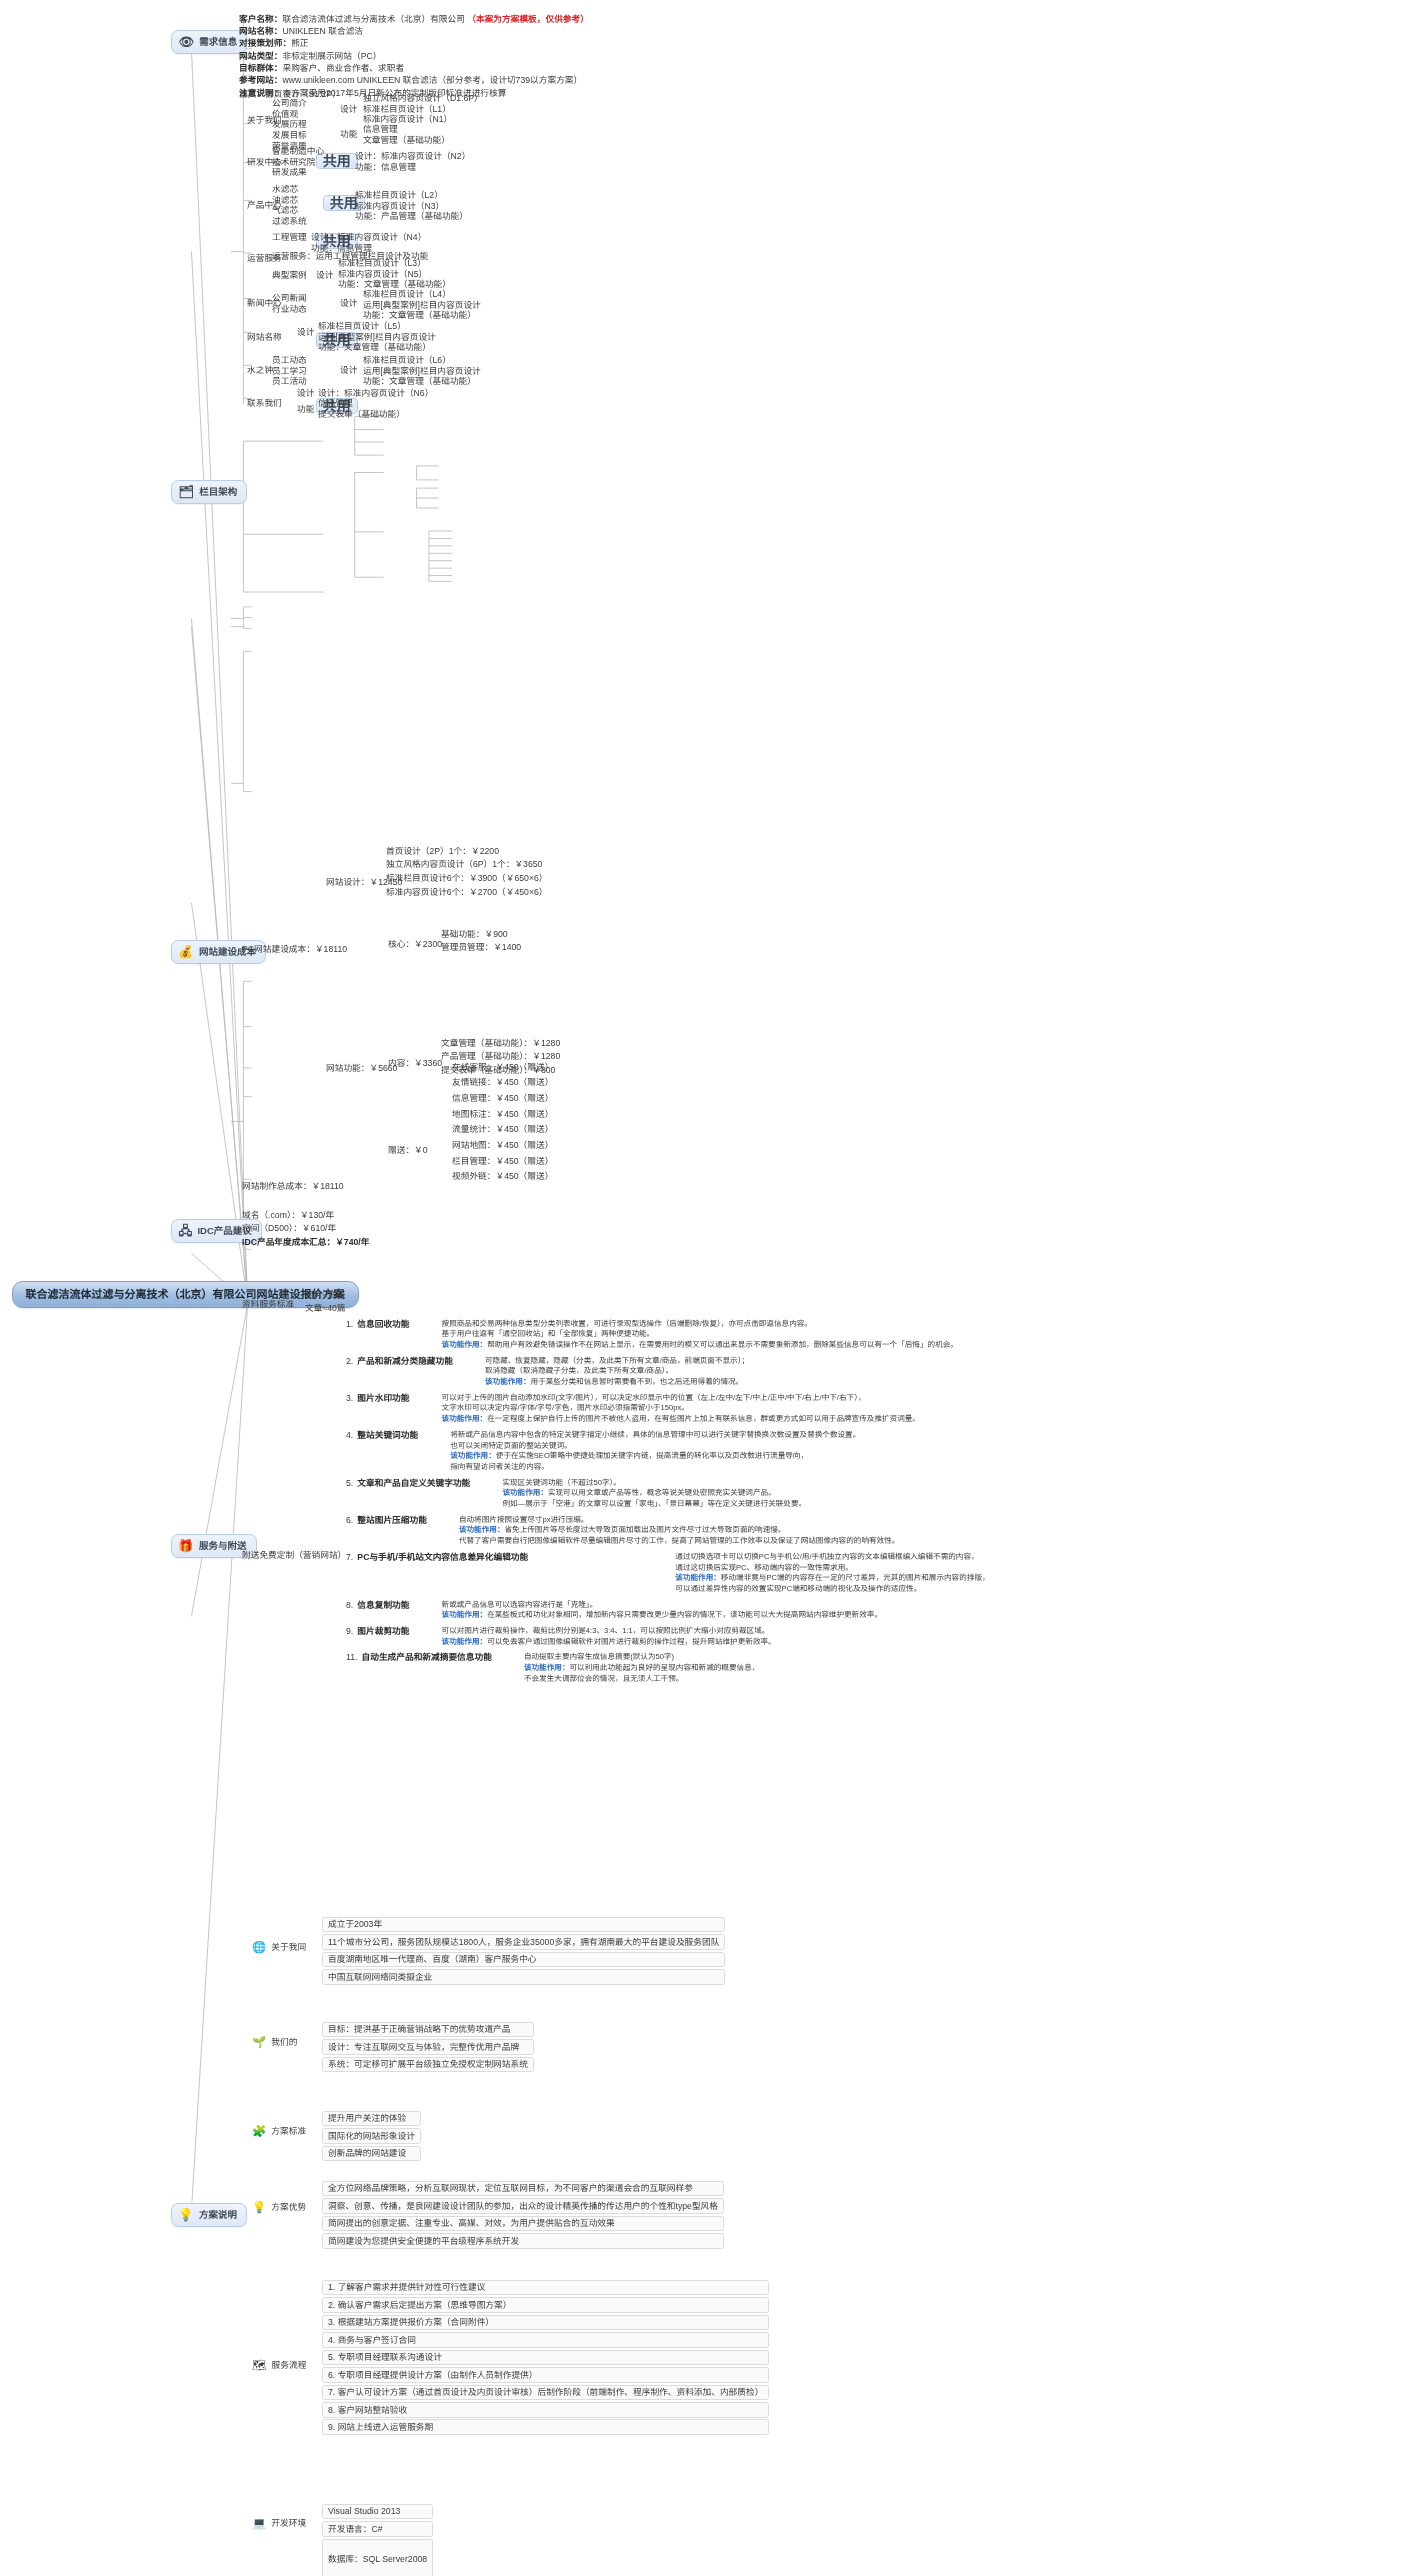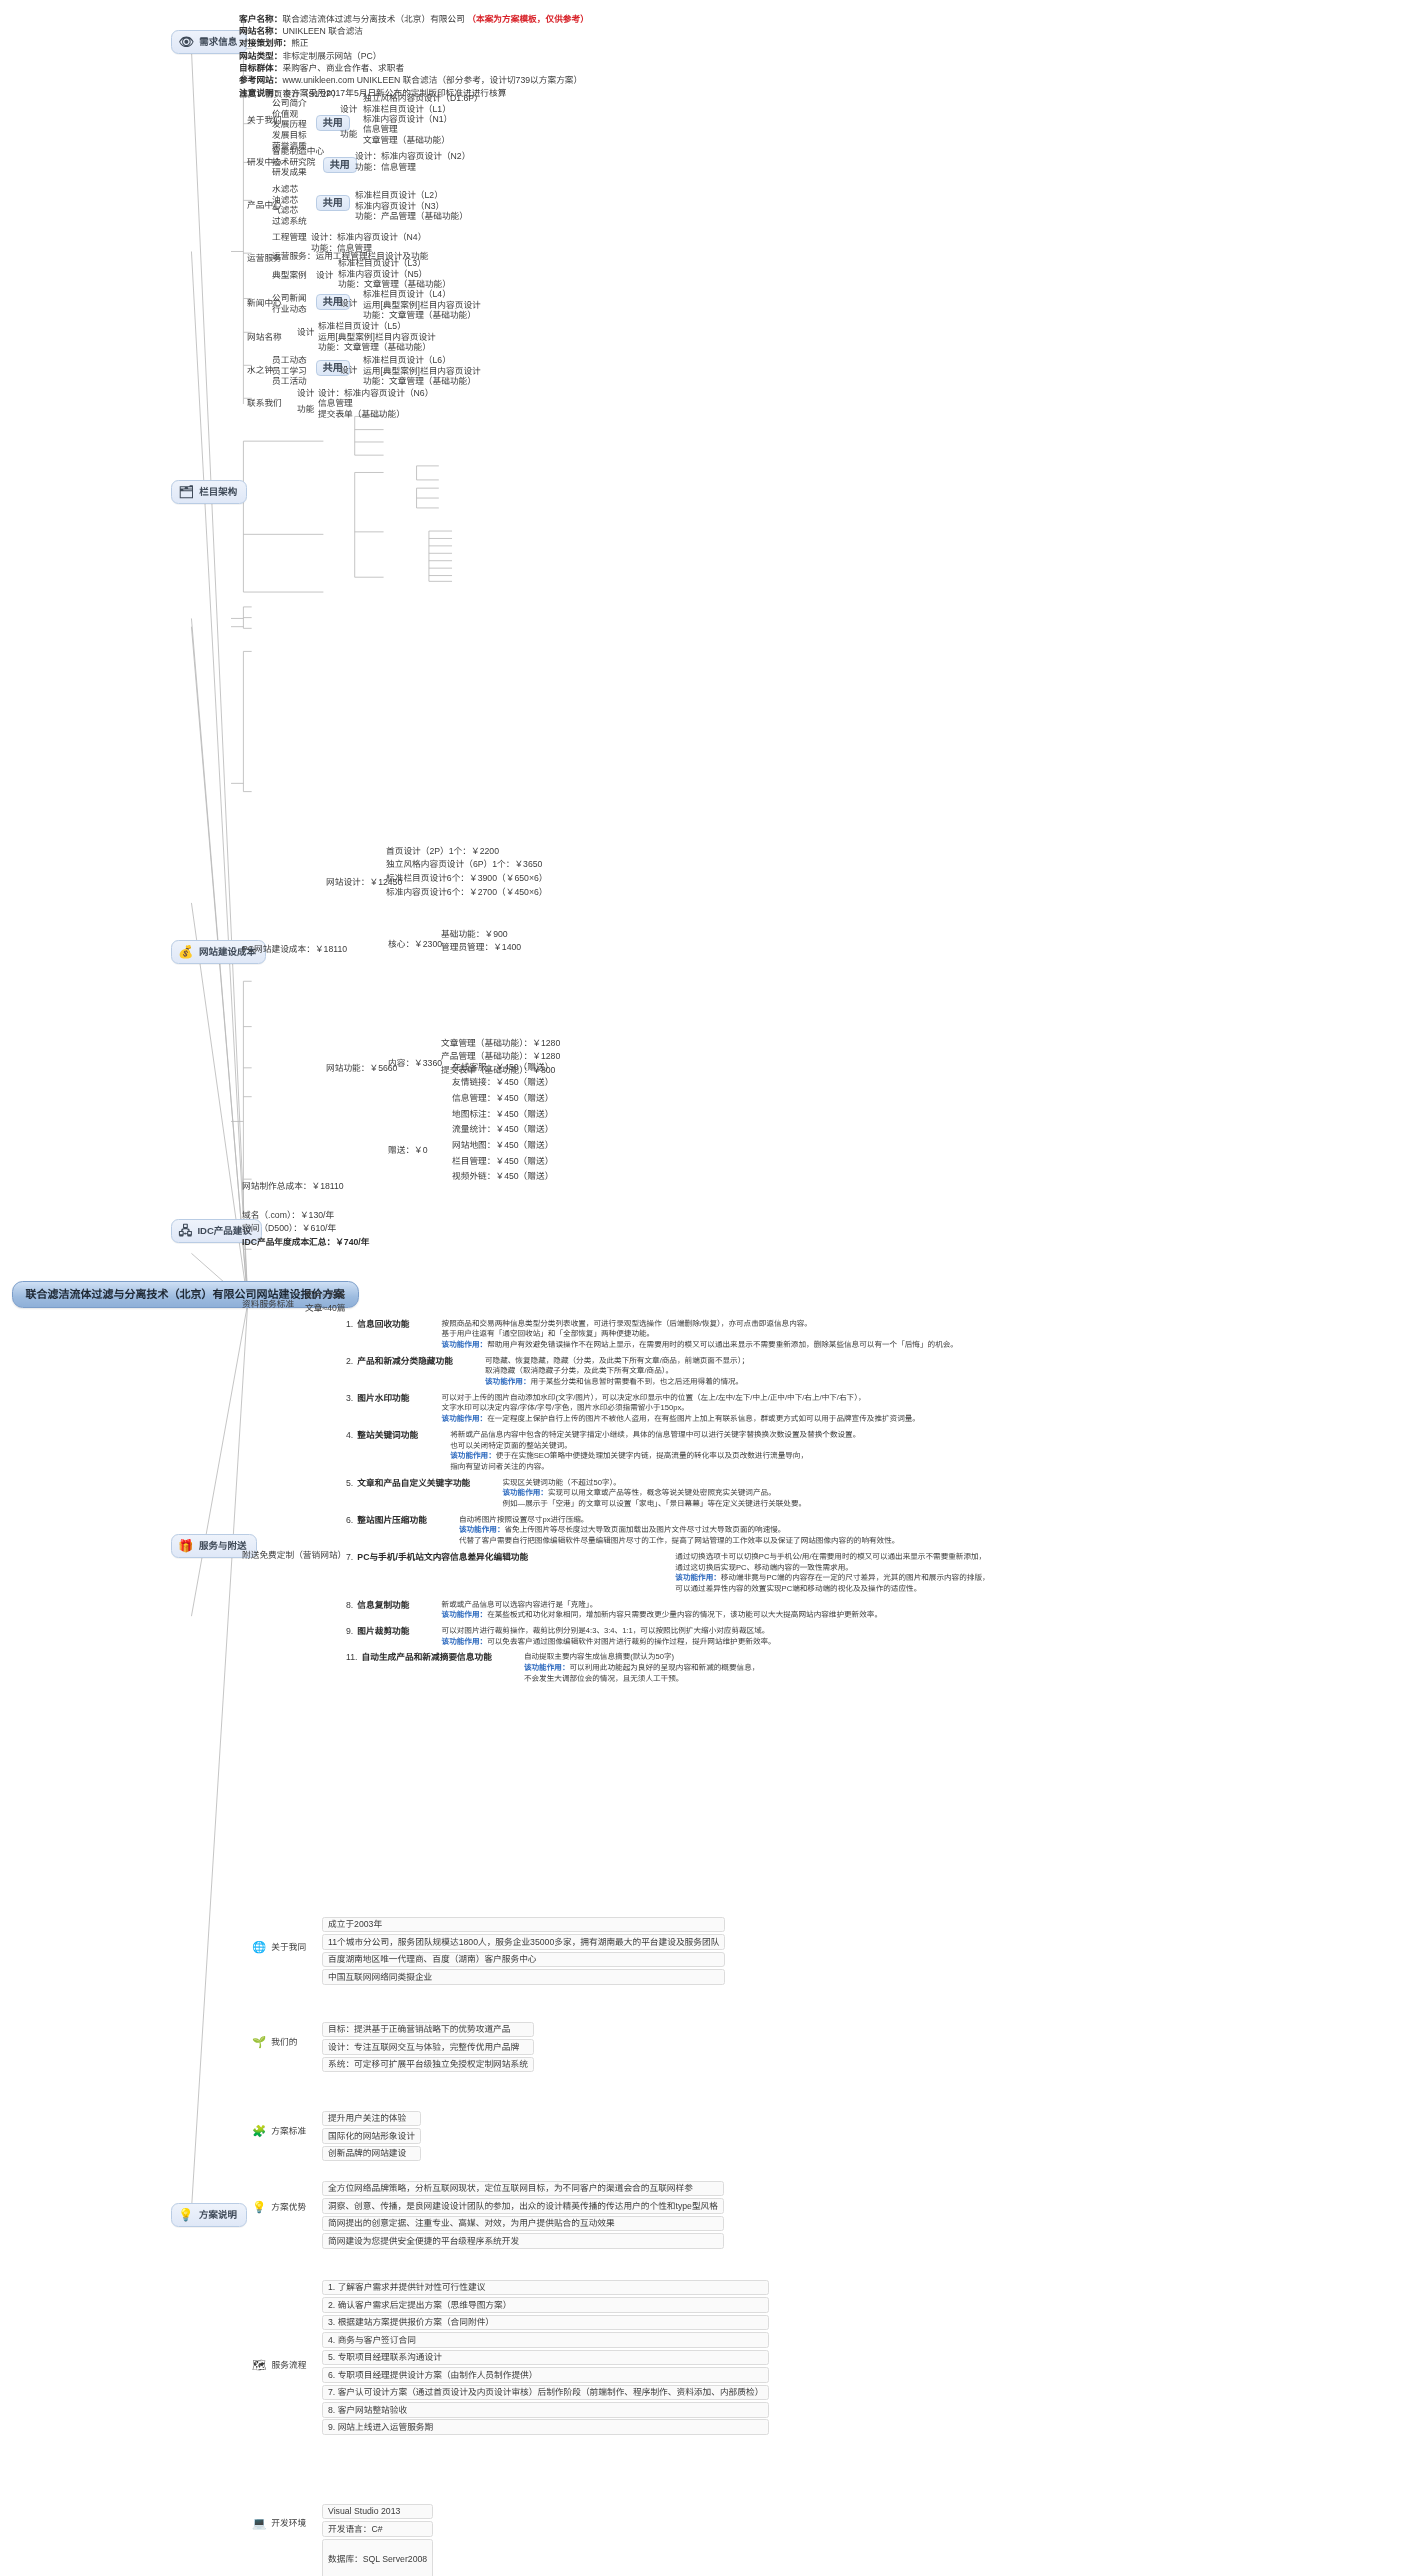--- a/index.html
+++ b/index.html
@@ -51,23 +51,24 @@
   }
   .b { font-weight: bold; color: #2b2b2b; }
   .red { color: #d8232a; font-weight: bold; }
   .blue { color: #2f6bbf; font-weight: bold; }
   .xsm { font-size: 7.6px; }
   .shared {
     background: linear-gradient(#eaf1fb, #dbe6f6);
     border: 0.8px solid #b9cce4;
     border-radius: 4.1px;
     padding: 1.6px 5.8px;
-    font-size: 10px;
+    font-size: 14px;
     color: #3f4a58;
     font-weight: bold;
+    margin-top: 38px;
   }
   .wrapbox { white-space: normal; }
 </style>
 </head>
 <body>
 
 <div id="canvas">
 
   <svg class="lines" viewBox="0 0 1729 3124" width="1426" height="2576">
     <g stroke="#b9b9b9" stroke-width="1" fill="none">
@@ -423,21 +424,21 @@
         <span style="white-space:pre-line;">自动将图片按照设置尽寸px进行压缩。</span><br>
         <span class="blue">该功能作用：</span><span style="white-space:pre-line;">省免上传图片等尽长度过大导致页面加载出及图片文件尽寸过大导致页面的响速慢。
 代替了客户需要自行把图像编辑软件尽量编辑图片尽寸的工作，提高了网站管理的工作效率以及保证了网站图像内容的的响有效性。</span>
       </span>
     </div>
 
     <div style="display:flex; gap:4.1px; padding:2.5px 0;">
       <span>7.</span>
       <span class="b">PC与手机/手机站文内容信息差异化编辑功能</span>
       <span class="wrapbox xsm" style="width:676px; margin-left:143px;">
-        <span style="white-space:pre-line;">通过切换选项卡可以切换PC与手机公/用/在需要用时的模又可以通出来显示不需要重新添加，
+        <span style="white-space:pre-line;">通过切换选项卡可以切换PC与手机公/用/手机独立内容的文本编辑框编入编辑不需的内容，
 通过这切换后实现PC、移动端内容的一致性需求用。</span><br>
         <span class="blue">该功能作用：</span><span style="white-space:pre-line;">移动端非竟与PC端的内容存在一定的尺寸差异，光其的图片和展示内容的排版，
 可以通过差异性内容的效置实现PC端和移动端的视化及及操作的适应性。</span>
       </span>
     </div>
 
     <div style="display:flex; gap:4.1px; padding:2.5px 0;">
       <span>8.</span>
       <span class="b">信息复制功能</span>
       <span class="wrapbox xsm" style="width:825px; margin-left:28px;">

